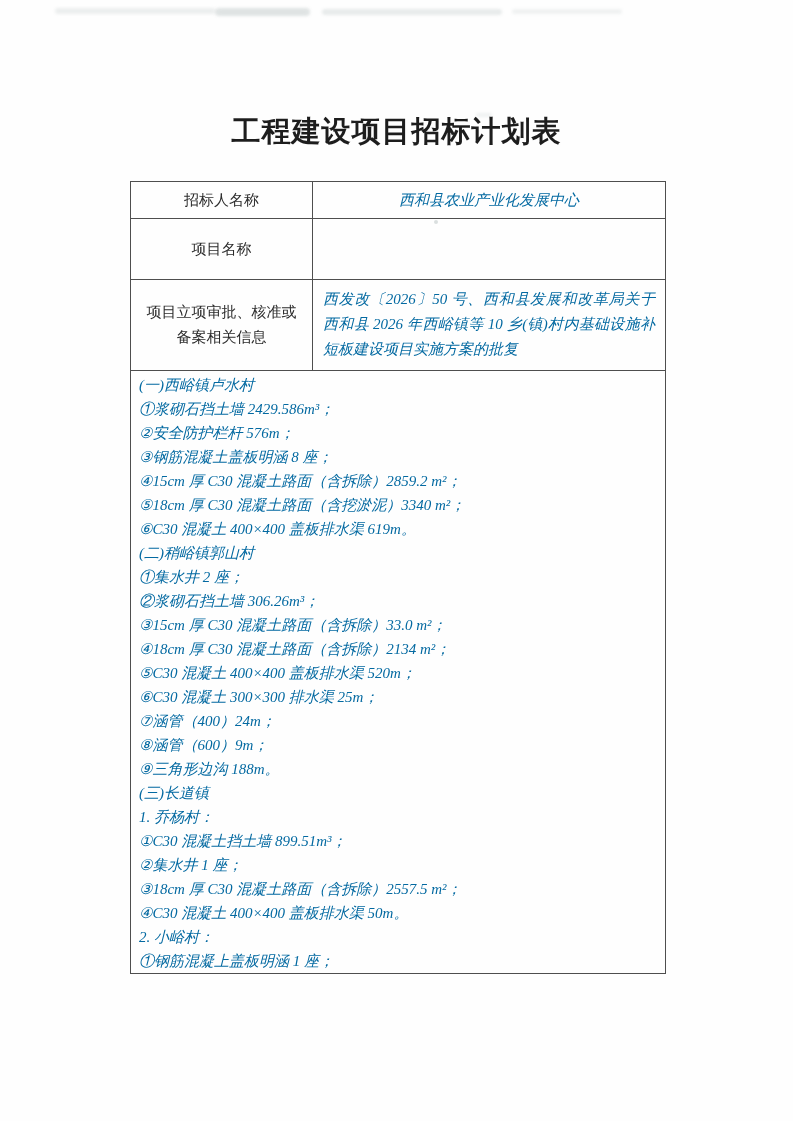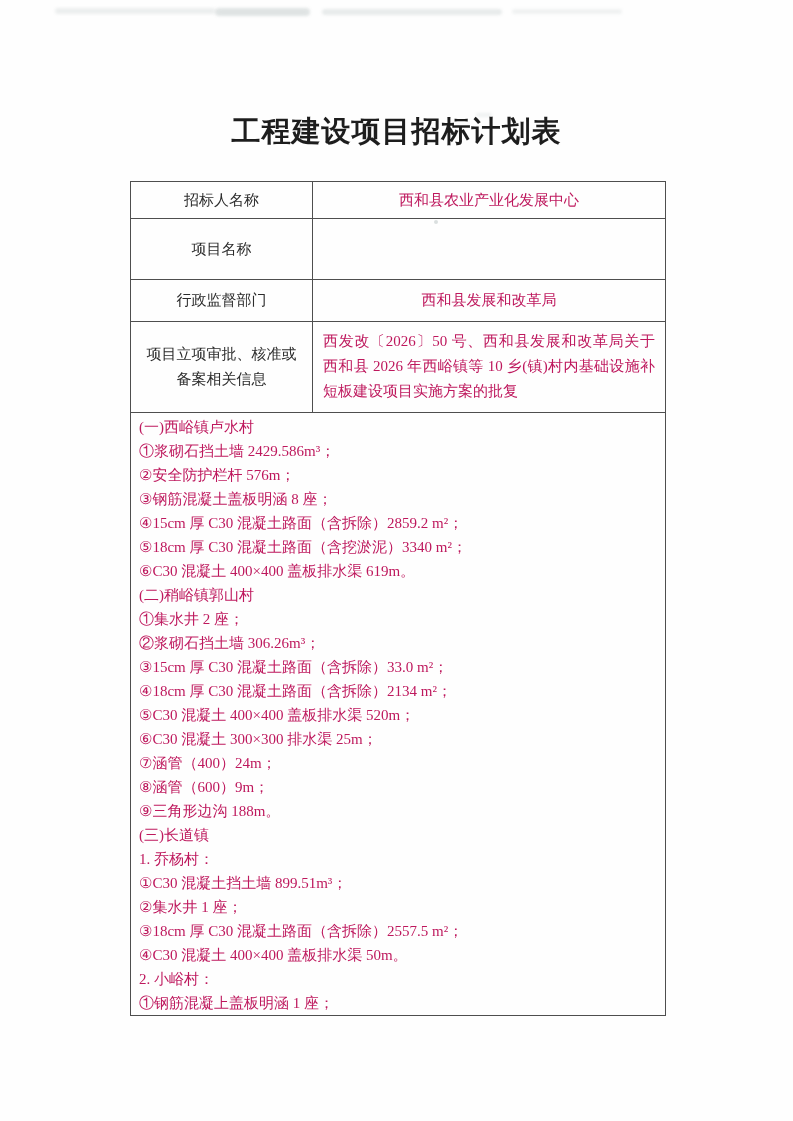--- a/index.html
+++ b/index.html
@@ -77,21 +77,22 @@
     justify-content: center;
     text-align: center;
     line-height: 25px;
     padding: 0 9px;
     color: #2b2b2b;
   }
   .td {
     box-sizing: border-box;
     flex: 1 1 auto;
     min-width: 0;
-    color: #be185d;
+    color: #0369a1;
+    font-style: italic;
   }
   .td.center {
     display: flex;
     align-items: center;
     justify-content: center;
     text-align: center;
     line-height: 25px;
     padding: 0 12px;
   }
   .td.justify {
@@ -124,24 +125,20 @@
 
     <div class="tr r1">
       <div class="th">招标人名称</div>
       <div class="td center">西和县农业产业化发展中心</div>
     </div>
 
     <div class="tr r2">
       <div class="th">项目名称</div>
     </div>
 
-    <div class="tr r3">
-      <div class="th">行政监督部门</div>
-      <div class="td center">西和县发展和改革局</div>
-    </div>
 
     <div class="tr r4">
       <div class="th">项目立项审批、核准或备案相关信息</div>
       <div class="td justify">西发改〔2026〕50 号、西和县发展和改革局关于西和县 2026 年西峪镇等 10 乡(镇)村内基础设施补短板建设项目实施方案的批复</div>
     </div>
 
     <div class="tr r5">
       <div class="td lines">(一)西峪镇卢水村
 ①浆砌石挡土墙 2429.586m³；
 ②安全防护栏杆 576m；

